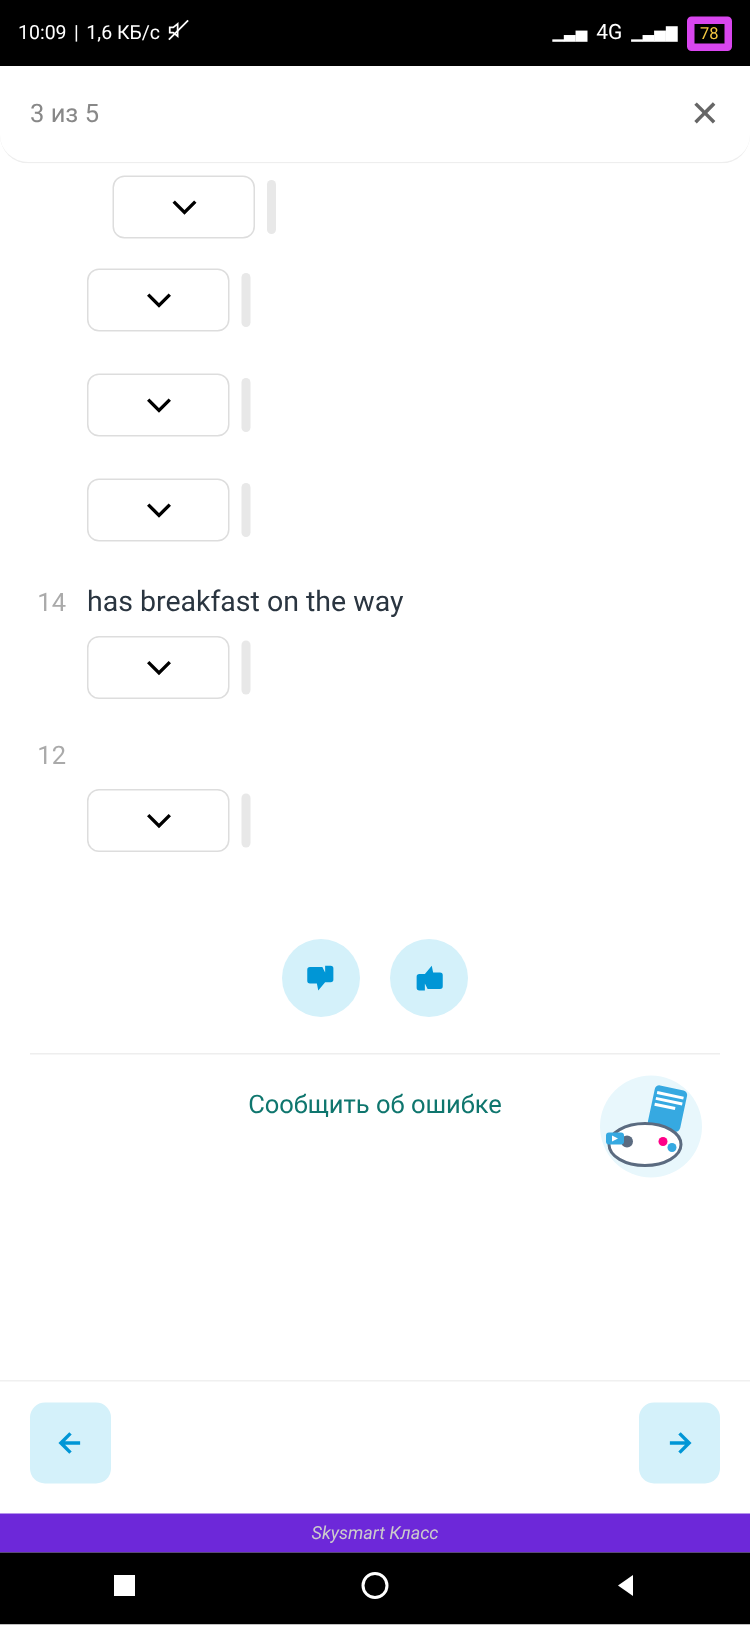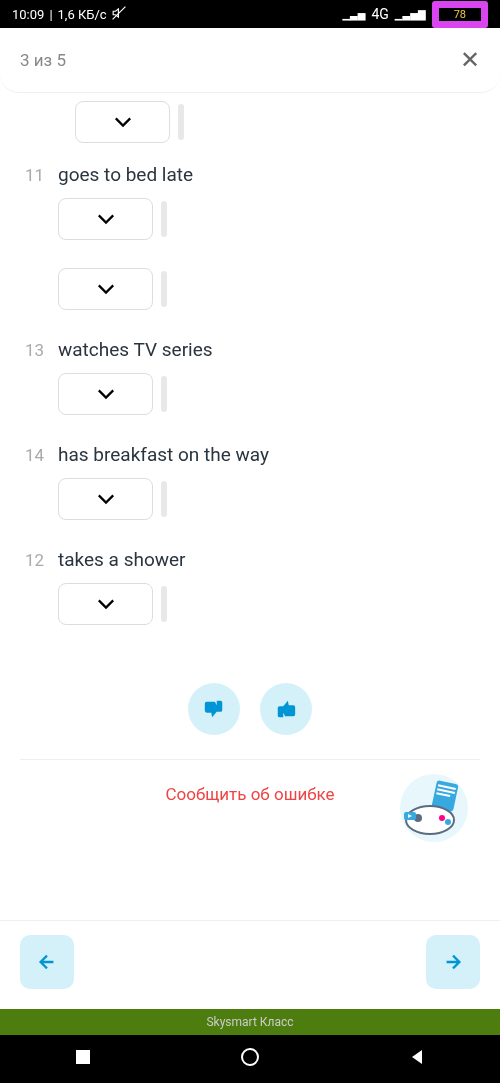--- a/index.html
+++ b/index.html
@@ -1,21 +1,21 @@
 <!DOCTYPE html>
 <html><head>
 <meta charset="utf-8">
 <style>
 * { margin: 0; padding: 0; box-sizing: border-box; font-family: -apple-system, BlinkMacSystemFont, 'Segoe UI', Roboto, sans-serif; }
 body { width: 500px; height: 1083px; background: #fff; display: flex; flex-direction: column; overflow: hidden; }
 
-.status-bar { height: 28px; background: #000; color: #fff; display: flex; align-items: center; justify-content: space-between; padding: 0 12px; font-size: 13px; }
+.status-bar { height: 44px; background: #000; color: #fff; display: flex; align-items: center; justify-content: space-between; padding: 0 12px; font-size: 13px; }
 .status-left { display: flex; align-items: center; gap: 5px; }
 .status-right { display: flex; align-items: center; gap: 6px; }
-.battery { border: 7px solid #d946ef; border-radius: 3px; padding: 0 15px; font-size: 11px; color: #f5c842; }
+.battery { border: 5px solid #d946ef; border-radius: 3px; padding: 0 4px; font-size: 11px; color: #f5c842; }
 .signal { font-size: 10px; }
 
 .app-header { display: flex; align-items: center; justify-content: space-between; padding: 18px 20px; border-bottom: 1px solid #eee; border-radius: 19px; }
 .progress-text { color: #888; font-size: 17px; }
 .close-btn { font-size: 24px; color: #666; cursor: pointer; }
 
 .content { flex: 1; overflow-y: auto; padding: 8px 20px 0 20px; }
 
 .partial-dropdown { margin-left: 55px; margin-bottom: 20px; display: flex; align-items: center; gap: 8px; }
 .question-row { display: flex; align-items: baseline; gap: 14px; margin-bottom: 12px; }
@@ -24,28 +24,28 @@
 .dropdown-wrap { margin-left: 38px; margin-bottom: 28px; display: flex; align-items: center; gap: 8px; }
 .dropdown { width: 95px; height: 42px; border: 1px solid #ddd; border-radius: 8px; display: flex; align-items: center; justify-content: center; cursor: pointer; background: #fff; }
 .dropdown svg { width: 18px; height: 12px; }
 .indicator { width: 6px; height: 36px; background: #e8e8e8; border-radius: 3px; }
 
 .feedback { display: flex; justify-content: center; gap: 20px; padding: 30px 0 24px; }
 .fb-btn { width: 52px; height: 52px; border-radius: 50%; background: #d4f1fa; display: flex; align-items: center; justify-content: center; cursor: pointer; }
 .fb-btn svg { fill: #0096d6; }
 
 .report-section { border-top: 1px solid #eee; padding: 24px 0; position: relative; text-align: center; }
-.report-text { color: #ef4444; font-size: 17px; }
+.report-text { color: #0f766e; font-size: 17px; }
 .illustration { position: absolute; right: 10px; top: 12px; width: 72px; height: 72px; }
 
 .bottom-nav { display: flex; justify-content: space-between; padding: 14px 20px 20px; border-top: 1px solid #f0f0f0; margin-top: auto; }
 .nav-btn { width: 54px; height: 54px; background: #d4f1fa; border-radius: 10px; display: flex; align-items: center; justify-content: center; cursor: pointer; }
 .nav-btn svg { stroke: #0096d6; }
 
-.app-label { background: #4d7c0f; color: #ccc; text-align: center; font-size: 12px; padding: 6px 0; }
+.app-label { background: #6d28d9; color: #ccc; text-align: center; font-size: 12px; padding: 6px 0; font-style: italic; }
 
 .sys-nav { height: 48px; background: #000; display: flex; align-items: center; justify-content: space-around; }
 .sys-nav-btn { color: #fff; cursor: pointer; }
 </style>
 </head>
 <body>
 
 <div class="status-bar">
   <div class="status-left">
     <span>10:09</span>
@@ -75,46 +75,38 @@
 
   <div class="partial-dropdown">
     <div class="dropdown">
       <svg viewBox="0 0 20 12">
           <path d="M2 2 L10 10 L18 2" stroke="#000" stroke-width="2.5" fill="none"></path>
         </svg>
     </div>
     <div class="indicator"></div>
   </div>
 
-  <div class="question-row">
-    <span class="question-num">11</span>
-    <span class="question-text">goes to bed late</span>
-  </div>
-  <div class="dropdown-wrap">
-    <div class="dropdown">
-      <svg viewBox="0 0 20 12">
-          <path d="M2 2 L10 10 L18 2" stroke="#000" stroke-width="2.5" fill="none"></path>
-        </svg>
-    </div>
-    <div class="indicator"></div>
-  </div>
-
-  <div class="dropdown-wrap">
-    <div class="dropdown">
-      <svg viewBox="0 0 20 12">
-          <path d="M2 2 L10 10 L18 2" stroke="#000" stroke-width="2.5" fill="none"></path>
-        </svg>
-    </div>
-    <div class="indicator"></div>
-  </div>
-
-  <div class="question-row">
-    <span class="question-num">13</span>
-    <span class="question-text">watches TV series</span>
-  </div>
+  <div class="dropdown-wrap">
+    <div class="dropdown">
+      <svg viewBox="0 0 20 12">
+          <path d="M2 2 L10 10 L18 2" stroke="#000" stroke-width="2.5" fill="none"></path>
+        </svg>
+    </div>
+    <div class="indicator"></div>
+  </div>
+
+  <div class="dropdown-wrap">
+    <div class="dropdown">
+      <svg viewBox="0 0 20 12">
+          <path d="M2 2 L10 10 L18 2" stroke="#000" stroke-width="2.5" fill="none"></path>
+        </svg>
+    </div>
+    <div class="indicator"></div>
+  </div>
+
   <div class="dropdown-wrap">
     <div class="dropdown">
       <svg viewBox="0 0 20 12">
           <path d="M2 2 L10 10 L18 2" stroke="#000" stroke-width="2.5" fill="none"></path>
         </svg>
     </div>
     <div class="indicator"></div>
   </div>
 
   <div class="question-row">
@@ -125,21 +117,20 @@
     <div class="dropdown">
       <svg viewBox="0 0 20 12">
           <path d="M2 2 L10 10 L18 2" stroke="#000" stroke-width="2.5" fill="none"></path>
         </svg>
     </div>
     <div class="indicator"></div>
   </div>
 
   <div class="question-row">
     <span class="question-num">12</span>
-    <span class="question-text">takes a shower</span>
   </div>
   <div class="dropdown-wrap">
     <div class="dropdown">
       <svg viewBox="0 0 20 12">
           <path d="M2 2 L10 10 L18 2" stroke="#000" stroke-width="2.5" fill="none"></path>
         </svg>
     </div>
     <div class="indicator"></div>
   </div>
 

